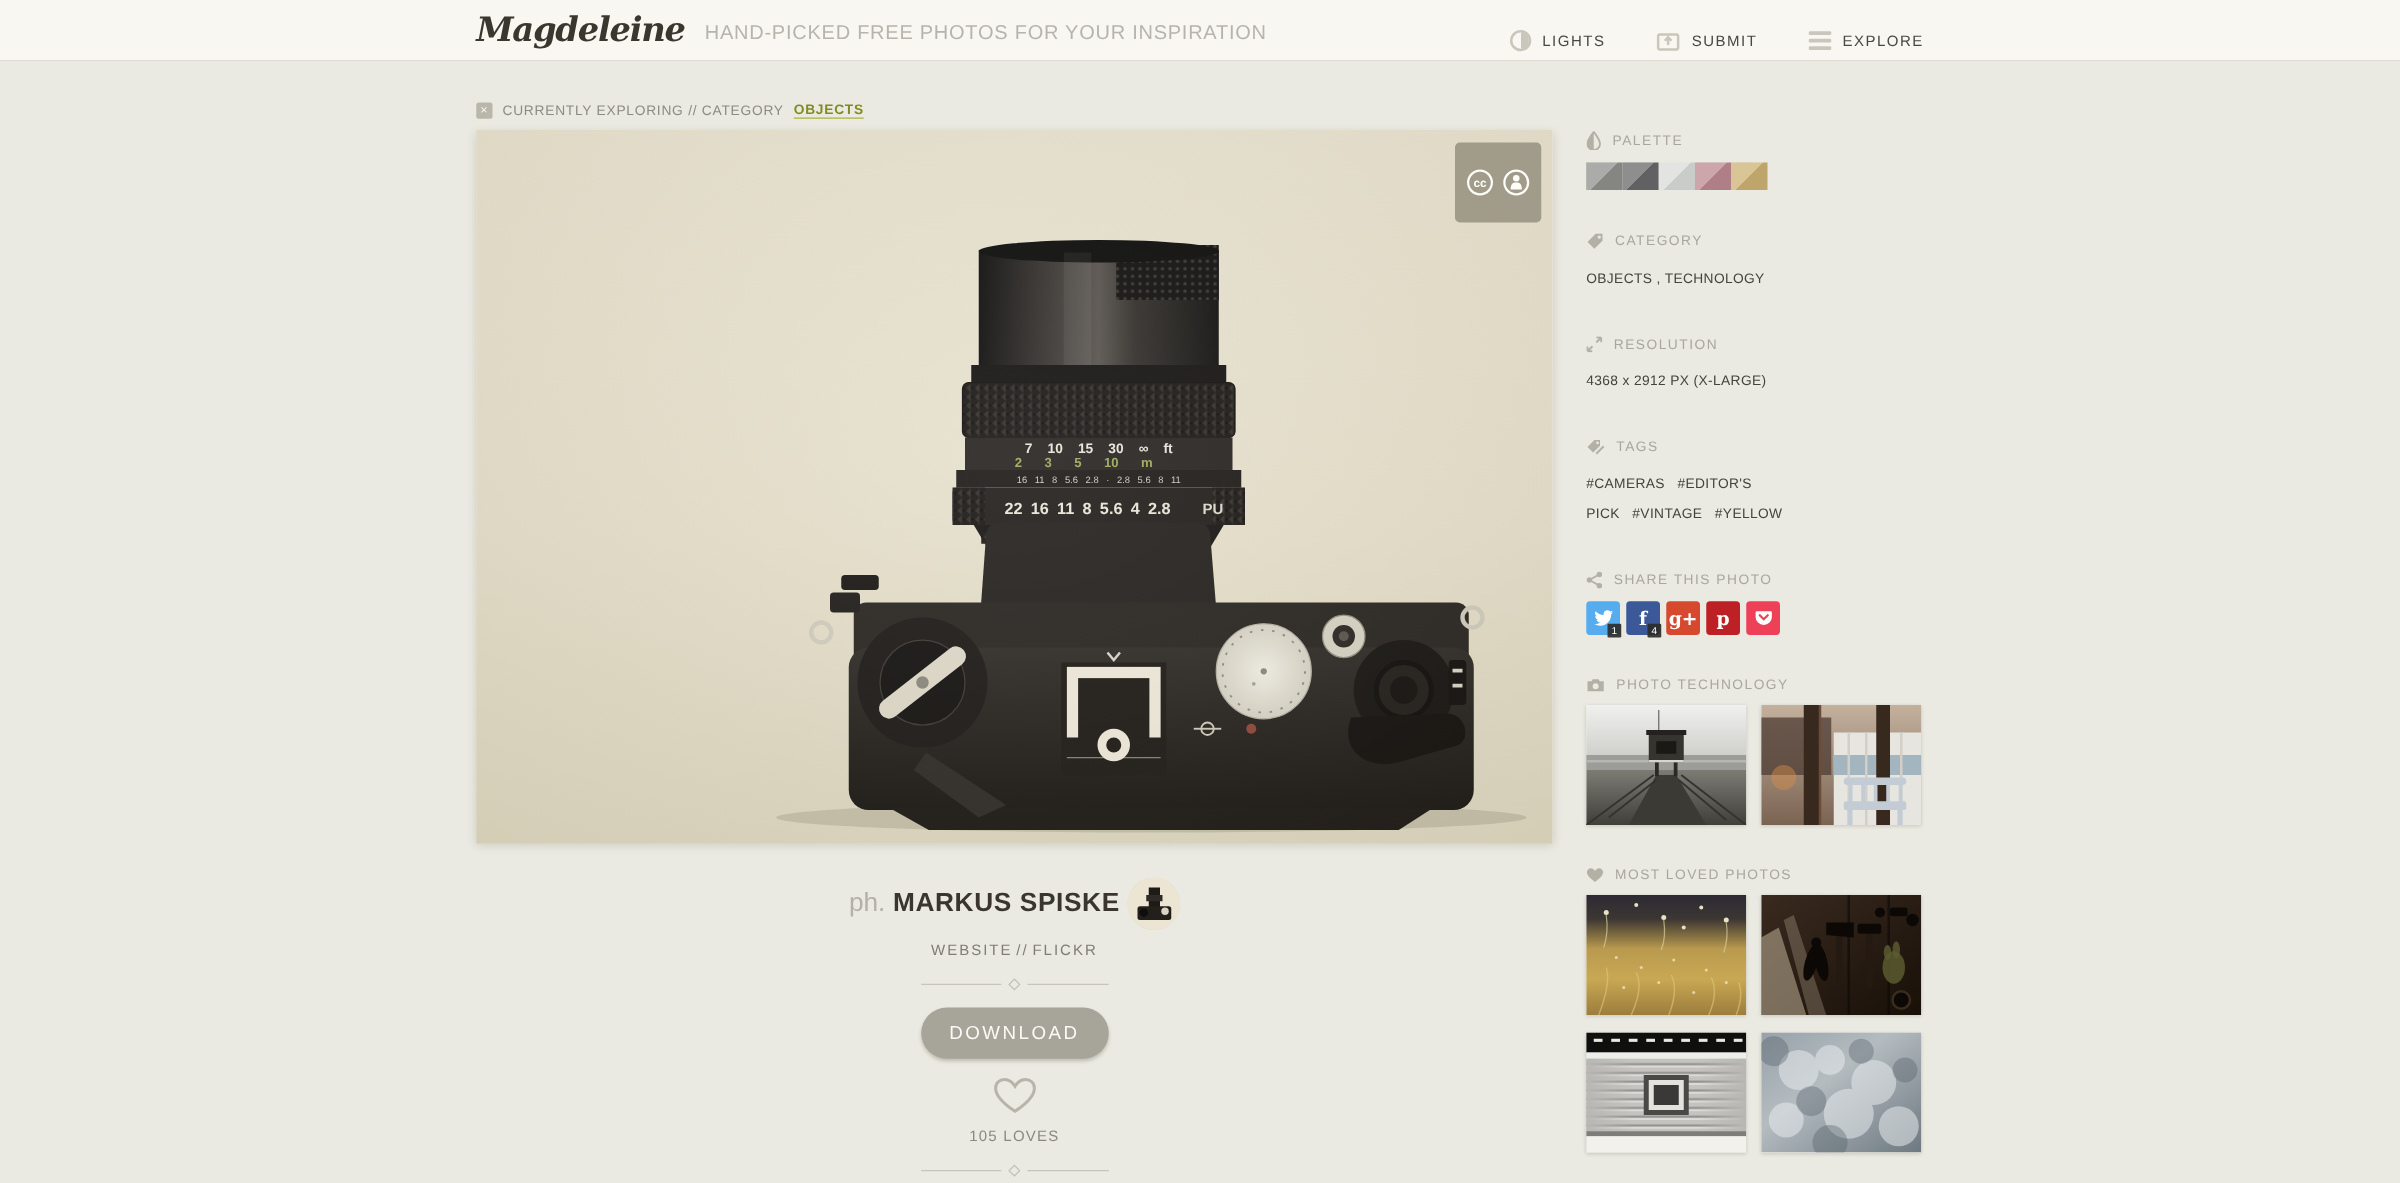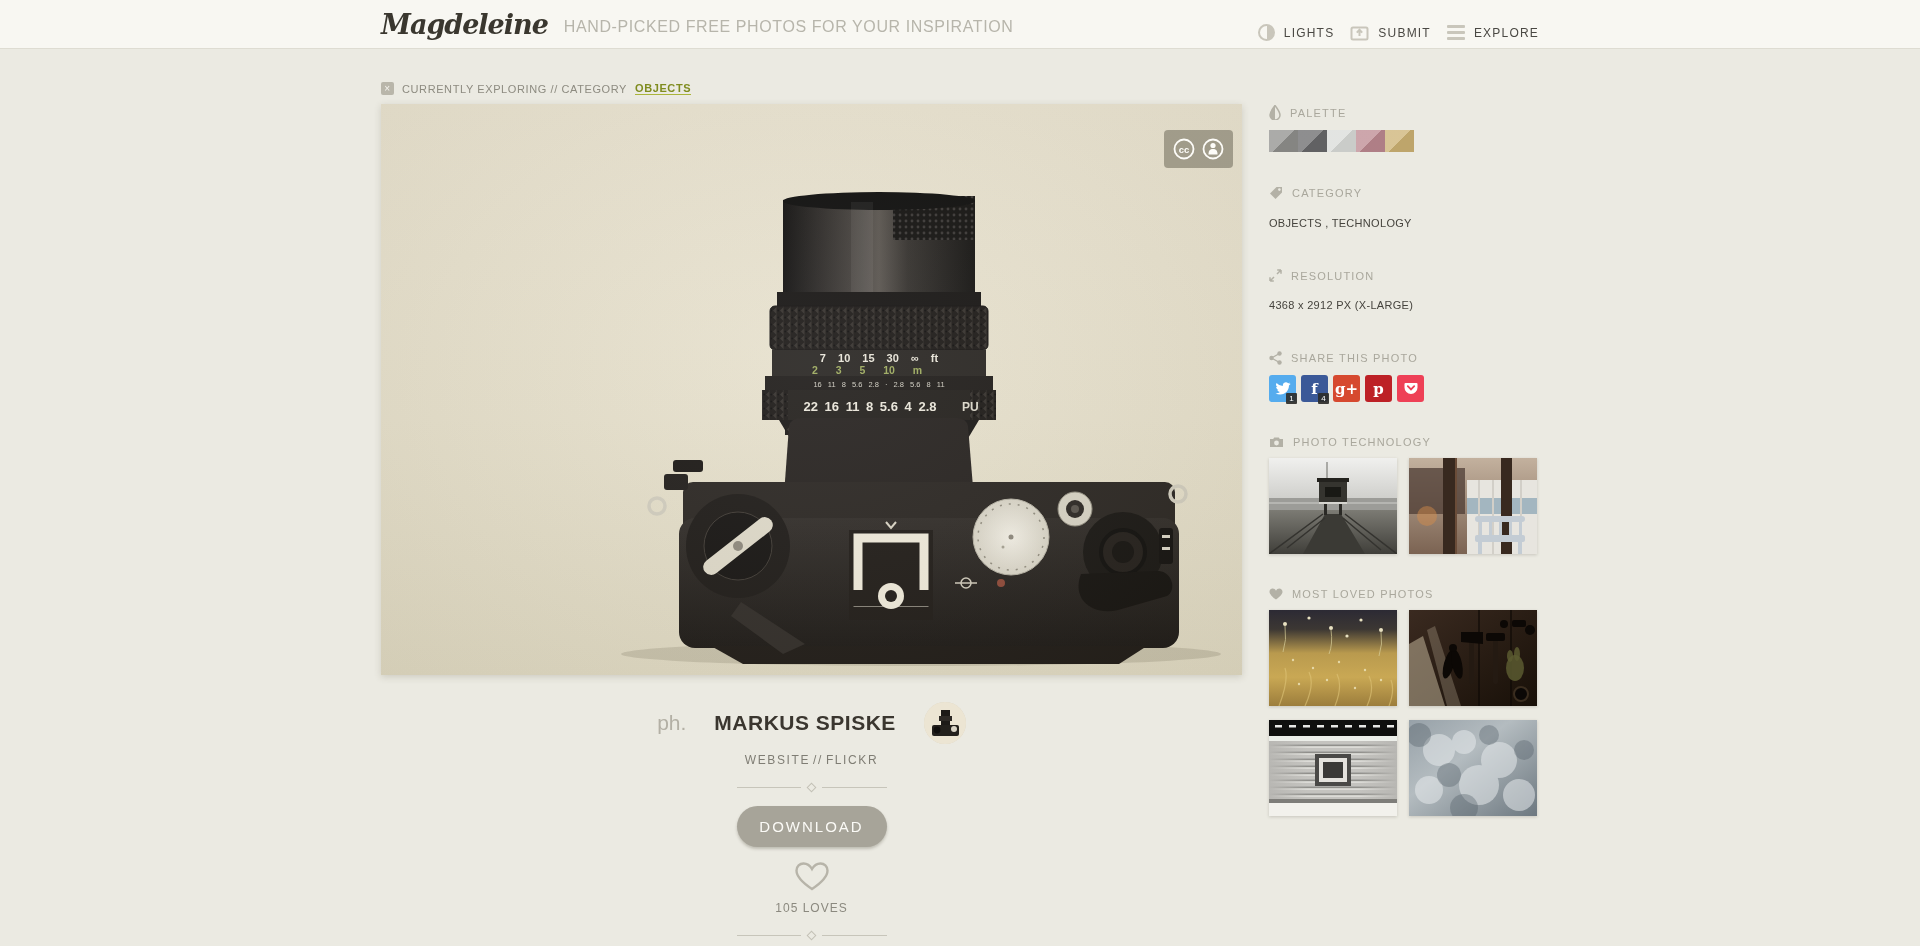--- a/index.html
+++ b/index.html
@@ -7,21 +7,21 @@
   body { background:#ebeae2; font-family:"Liberation Sans", sans-serif; color:#45433d; }
   a { text-decoration:none; color:inherit; cursor:pointer; }
 
   
   header { height:49px; background:#f8f7f2; border-bottom:1px solid #dedcd2; }
   .container { width:1158px; margin:0 auto; }
   .header-inner { display:flex; align-items:center; height:49px; }
   .logo { font-family:"DejaVu Serif", serif; font-style:italic; font-weight:700;
           font-size:27px; color:#3a372f; letter-spacing:-1px; cursor:pointer; }
   .tagline { font-size:16px; color:#b7b5ab; letter-spacing:.6px; margin-left:16px; margin-top:4px; }
-  .header-nav { margin-left:auto; display:flex; align-items:center; gap:16px;margin-top:16px; }
+  .header-nav { margin-left:auto; display:flex; align-items:center; gap:41px;margin-top:16px; }
   .nav-item { display:flex; align-items:center; gap:9px; font-size:12px; color:#4a4843;
               letter-spacing:1.2px; cursor:pointer; }
   .ic-contrast { width:17px; height:17px; border-radius:50%; border:2px solid #c9c6bb;
                  background:linear-gradient(to right, transparent 50%, #c9c6bb 50%); }
   .ic-menu { display:flex; flex-direction:column; gap:3px; }
   .ic-menu span { width:18px; height:3px; background:#c9c6bb; border-radius:1px; }
 
   
   .main { display:flex; }
   .left-col { width:861px; }
@@ -33,26 +33,26 @@
   .bc-close { width:13px; height:13px; border-radius:2px; background:#b9b6aa; color:#f5f4ee;
               font-size:10px; line-height:13px; text-align:center; cursor:pointer; }
   .bc-link { color:#7f8c1f; border-bottom:1px solid #aab43a; font-weight:bold; letter-spacing:.6px; }
 
   
   .photo-frame { position:relative; margin-top:9px; width:861px; height:571px;
                  background:linear-gradient(180deg,#e9e3d1 0%, #e5dfcb 55%, #ded8c2 100%);
                  box-shadow:0 2px 7px rgba(70,65,45,.18); }
   .photo-frame .vignette { position:absolute; inset:0;
                  background:radial-gradient(ellipse at 50% 45%, rgba(255,255,255,.10) 0%, rgba(120,110,80,.10) 100%); }
-  .cc-badge { position:absolute; top:26px; right:9px; display:flex; gap:7px; align-items:flex-start;
-              background:rgba(146,141,124,.82); border-radius:4px; padding:8px 9px; cursor:pointer; }
+  .cc-badge { position:absolute; top:10px; right:9px; display:flex; gap:7px; align-items:flex-start;
+              background:rgba(146,141,124,.82); border-radius:4px; padding:21px 9px; cursor:pointer; }
 
   
   .credit-block { text-align:center; }
-  .photog-row { margin-top:27px; display:flex; align-items:center; justify-content:center; gap:28px; }
+  .photog-row { margin-top:27px; display:flex; align-items:center; justify-content:center; gap:6px; }
   .ph-prefix { font-size:21px; color:#b3b0a5; }
   .ph-name { font-size:21px; font-weight:700; color:#3a362f; letter-spacing:.5px; }
   .avatar { width:42px; height:42px; border-radius:50%; overflow:hidden; background:#ece5d3;
             box-shadow:inset 0 0 0 1px rgba(0,0,0,.08); cursor:pointer; }
   .links-row { margin-top:9px; font-size:12px; color:#7f7d74; letter-spacing:1.6px; }
   .links-row a { margin:0 3px; }
   .divider { width:150px; margin:17px auto 0; display:flex; align-items:center; justify-content:center; }
   .divider .line { flex:1; border-top:1px solid #c7c5ba; }
   .divider .diamond { width:7px; height:7px; border:1px solid #c3c1b6; transform:rotate(45deg); margin:0 7px; }
   .download-btn { display:block; margin:15px auto 0; width:150px; height:41px; border:none;
@@ -324,20 +324,33 @@
         <svg width="13" height="13" viewBox="0 0 13 13">
           <path d="M1 12 L5 8 M1 12 L1 8.2 M1 12 L4.8 12" stroke="#b3b1a6" stroke-width="1.5" fill="none"></path>
           <path d="M12 1 L8 5 M12 1 L12 4.8 M12 1 L8.2 1" stroke="#b3b1a6" stroke-width="1.5" fill="none"></path>
         </svg>
         <span>RESOLUTION</span>
       </div>
       <div class="sec-body">4368 x 2912 PX (X-LARGE)</div>
     </div>
 
 
+    <div class="section">
+      <div class="sec-label">
+        <svg width="15" height="13" viewBox="0 0 15 13">
+          <path d="M1 6.5 L6.5 1 L11 1 L11 5.5 L5.5 11 Z" fill="#b3b1a6"></path>
+          <circle cx="9" cy="3.2" r="1.1" fill="#ebeae2"></circle>
+          <path d="M8 12 L14 6" stroke="#b3b1a6" stroke-width="1.5"></path>
+        </svg>
+        <span>TAGS</span>
+      </div>
+      <div class="sec-body tags-wrap">
+        <span>#CAMERAS</span><span>#EDITOR'S PICK</span><span>#VINTAGE</span><span>#YELLOW</span>
+      </div>
+    </div>
 
     <div class="section">
       <div class="sec-label">
         <svg width="13" height="14" viewBox="0 0 13 14">
           <circle cx="10.5" cy="2.5" r="2.2" fill="#b3b1a6"></circle>
           <circle cx="2.5" cy="7" r="2.2" fill="#b3b1a6"></circle>
           <circle cx="10.5" cy="11.5" r="2.2" fill="#b3b1a6"></circle>
           <path d="M2.5 7 L10.5 2.5 M2.5 7 L10.5 11.5" stroke="#b3b1a6" stroke-width="1.4"></path>
         </svg>
         <span>SHARE THIS PHOTO</span>

